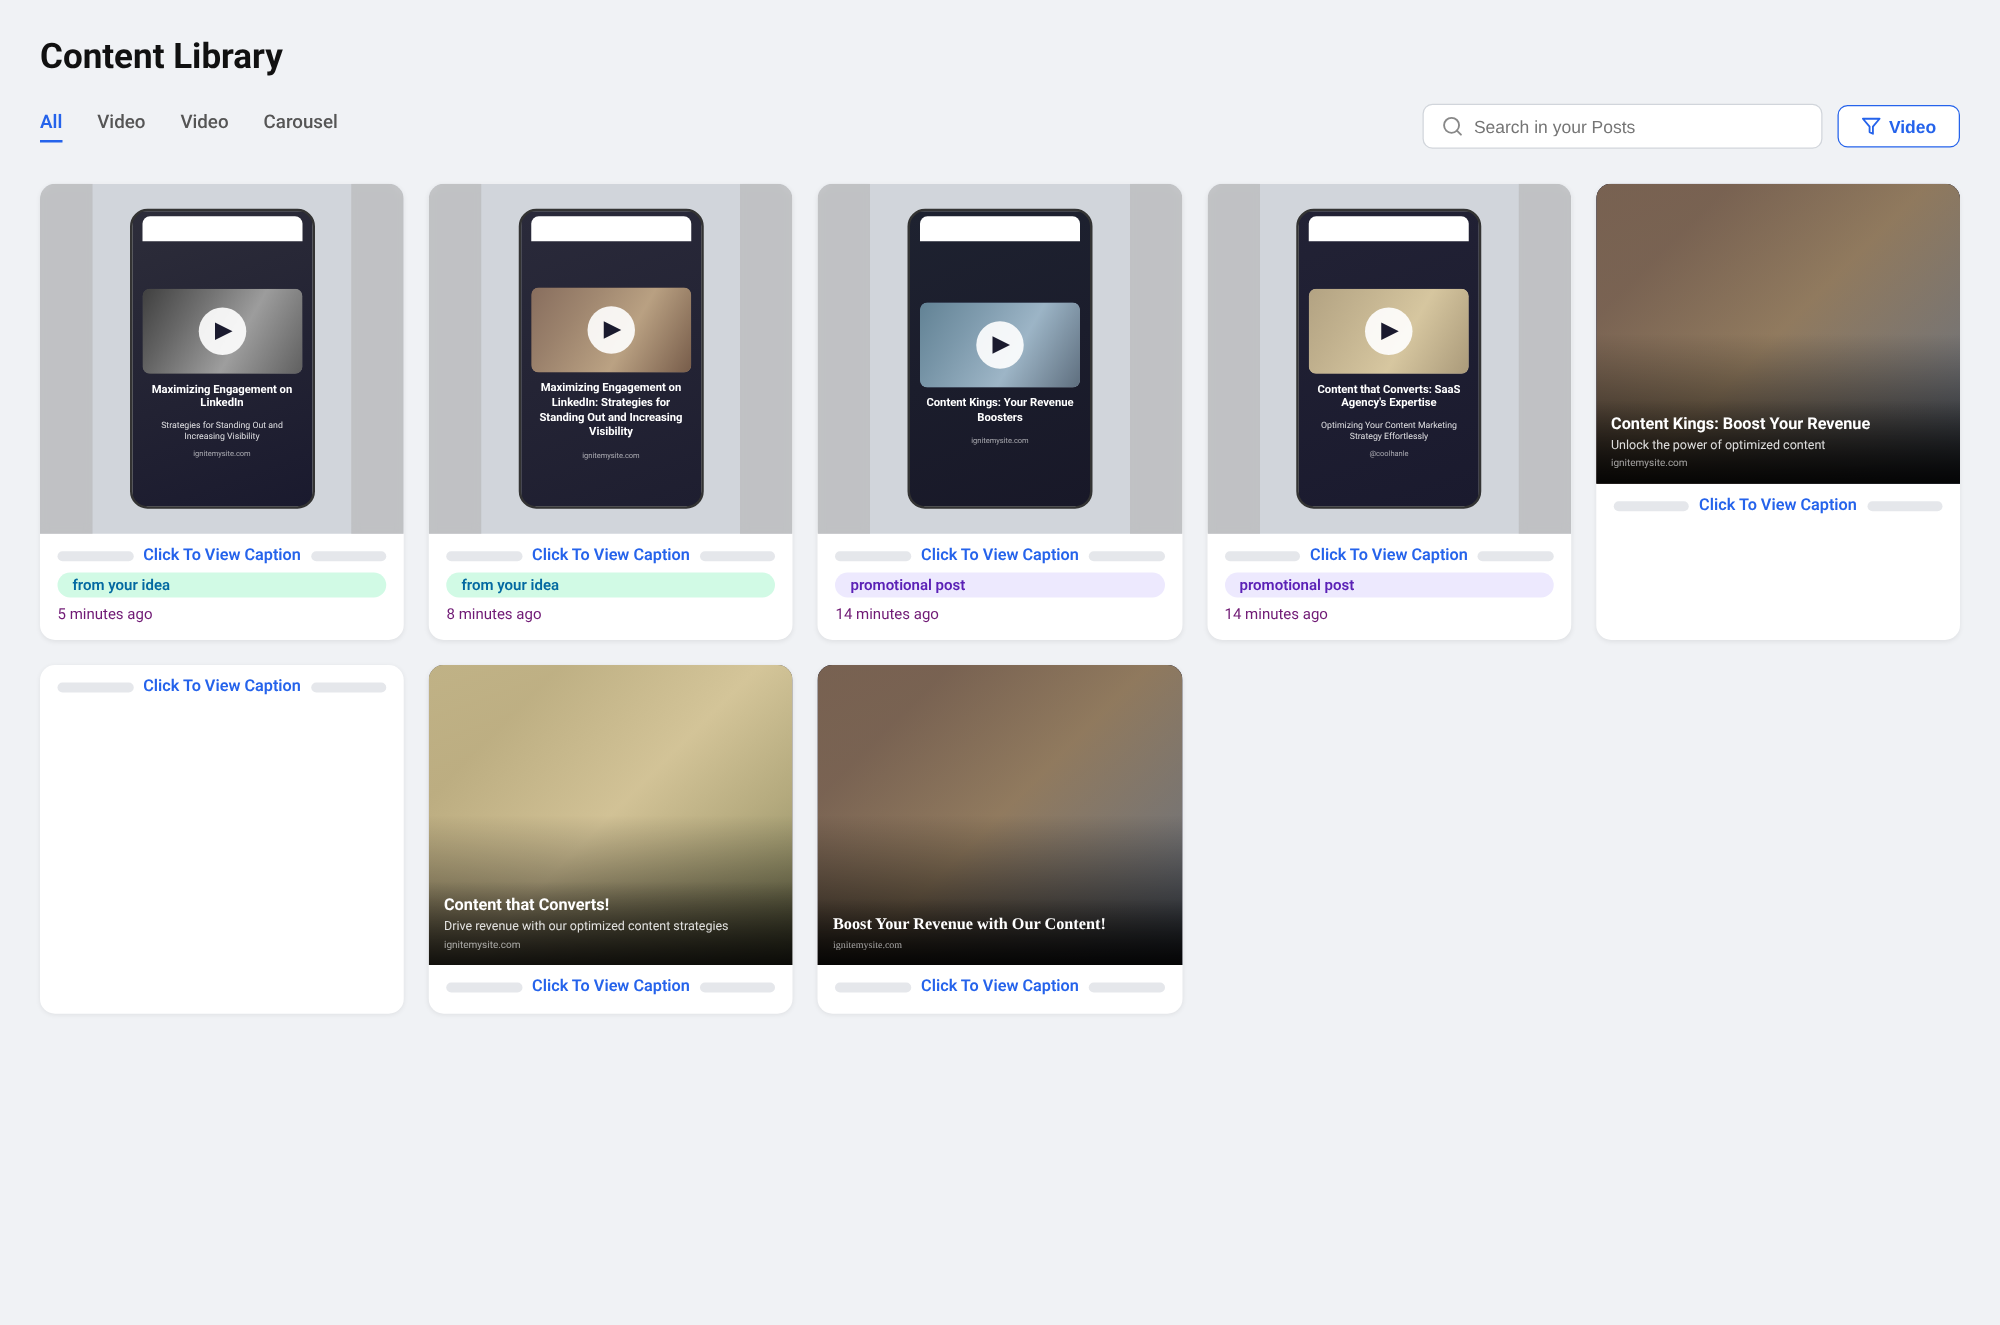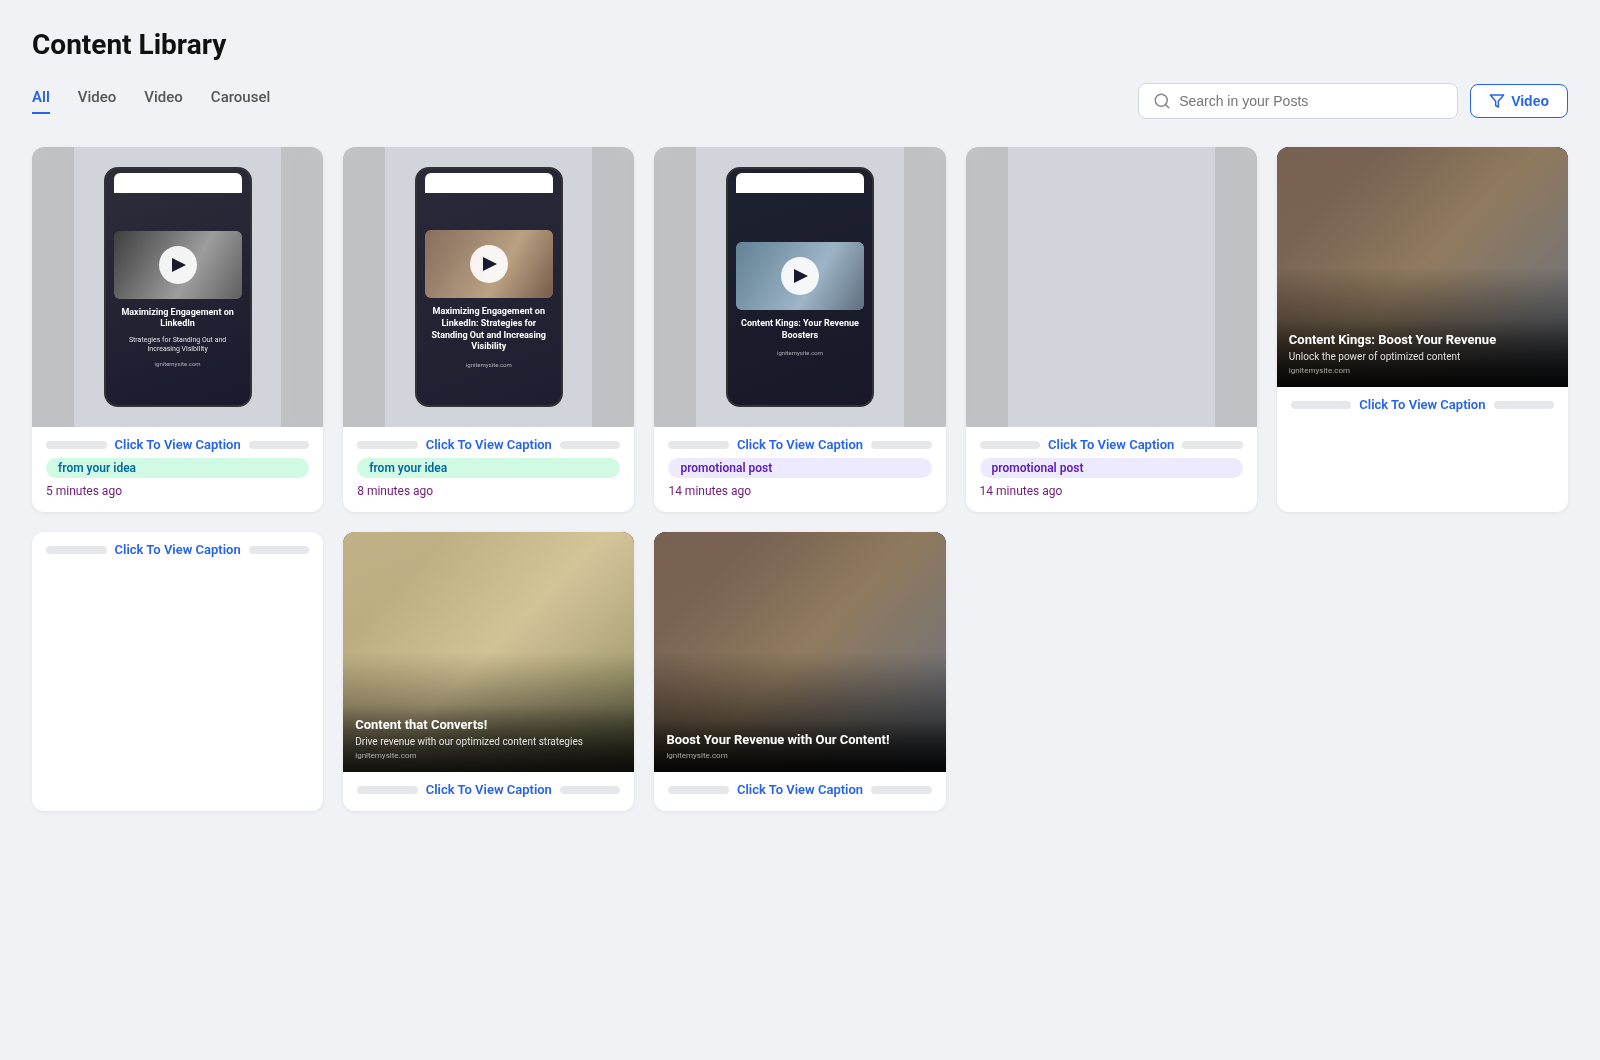--- a/index.html
+++ b/index.html
@@ -403,20 +403,34 @@
         <a class="caption-link" href="#">Click To View Caption</a>
         <div class="caption-bar"></div>
       </div>
       <div class="badge purple">promotional post</div>
       <div class="timestamp">14 minutes ago</div>
     </div>
     </div>
     <div class="card">
     <div class="media-wrapper">
       <div class="side-blur left"></div>
+      <div class="phone-mockup" style="background:linear-gradient(160deg,#222235 0%,#1a1a2e 100%)">
+        <div class="phone-top-bar"></div>
+        <div class="phone-content">
+          <div class="phone-image-area" style="position:relative;">
+            <div style="width:100%;height:68px;background:linear-gradient(135deg,#c0b090 30%,#e0d0b0 100%);border-radius:5px;overflow:hidden;position:relative;">
+    <div style="position:absolute;inset:0;background:linear-gradient(120deg,#b0a080 0%,#d8c8a0 60%,#a09070 100%);opacity:0.85;"></div>
+  </div>
+            <div class="play-btn"></div>
+          </div>
+          <div class="phone-text title">Content that Converts: SaaS Agency's Expertise</div>
+          <div class="phone-text subtitle">Optimizing Your Content Marketing Strategy Effortlessly</div>
+          <div class="phone-domain">@coolhanle</div>
+        </div>
+      </div>
       <div class="side-blur right"></div>
     </div>
     <div class="card-footer">
       <div class="caption-row">
         <div class="caption-bar"></div>
         <a class="caption-link" href="#">Click To View Caption</a>
         <div class="caption-bar"></div>
       </div>
       <div class="badge purple">promotional post</div>
       <div class="timestamp">14 minutes ago</div>
@@ -468,21 +482,21 @@
     <div class="card-footer">
       <div class="caption-row">
         <div class="caption-bar"></div>
         <a class="caption-link" href="#">Click To View Caption</a>
         <div class="caption-bar"></div>
       </div>
 
     </div>
     </div>
     <div class="card">
-    <div class="card-image-full" style="background:#1a1a2e;">
+    <div class="card-image-full" style="background:#1a1a2e;font-family:Liberation Serif, serif;">
       <div class="card-image-bg" style="background:linear-gradient(160deg,#1a1a2e 0%,#2a2a3e 100%)">
         <div style="position:absolute;inset:0;background:linear-gradient(135deg,#a08060 20%,#c0a070 50%,#8090a0 100%);opacity:0.7;"></div>
        <div style="position:absolute;bottom:0;left:0;right:0;height:50%;background:linear-gradient(to top,rgba(0,0,0,0.85),transparent);"></div>
       </div>
       <div class="card-image-overlay">
         <div class="title">Boost Your Revenue with Our Content!</div>
 
         <div class="domain-label">ignitemysite.com</div>
       </div>
     </div>

